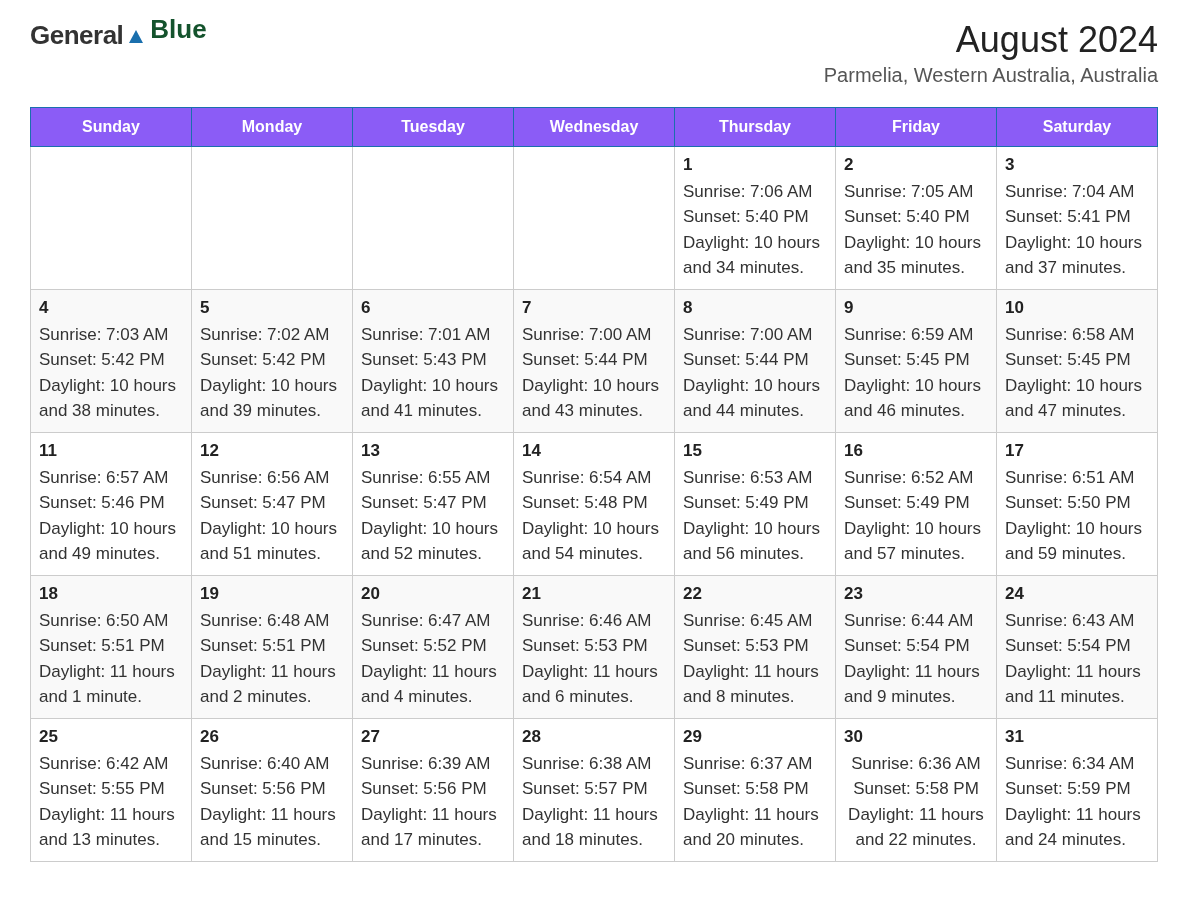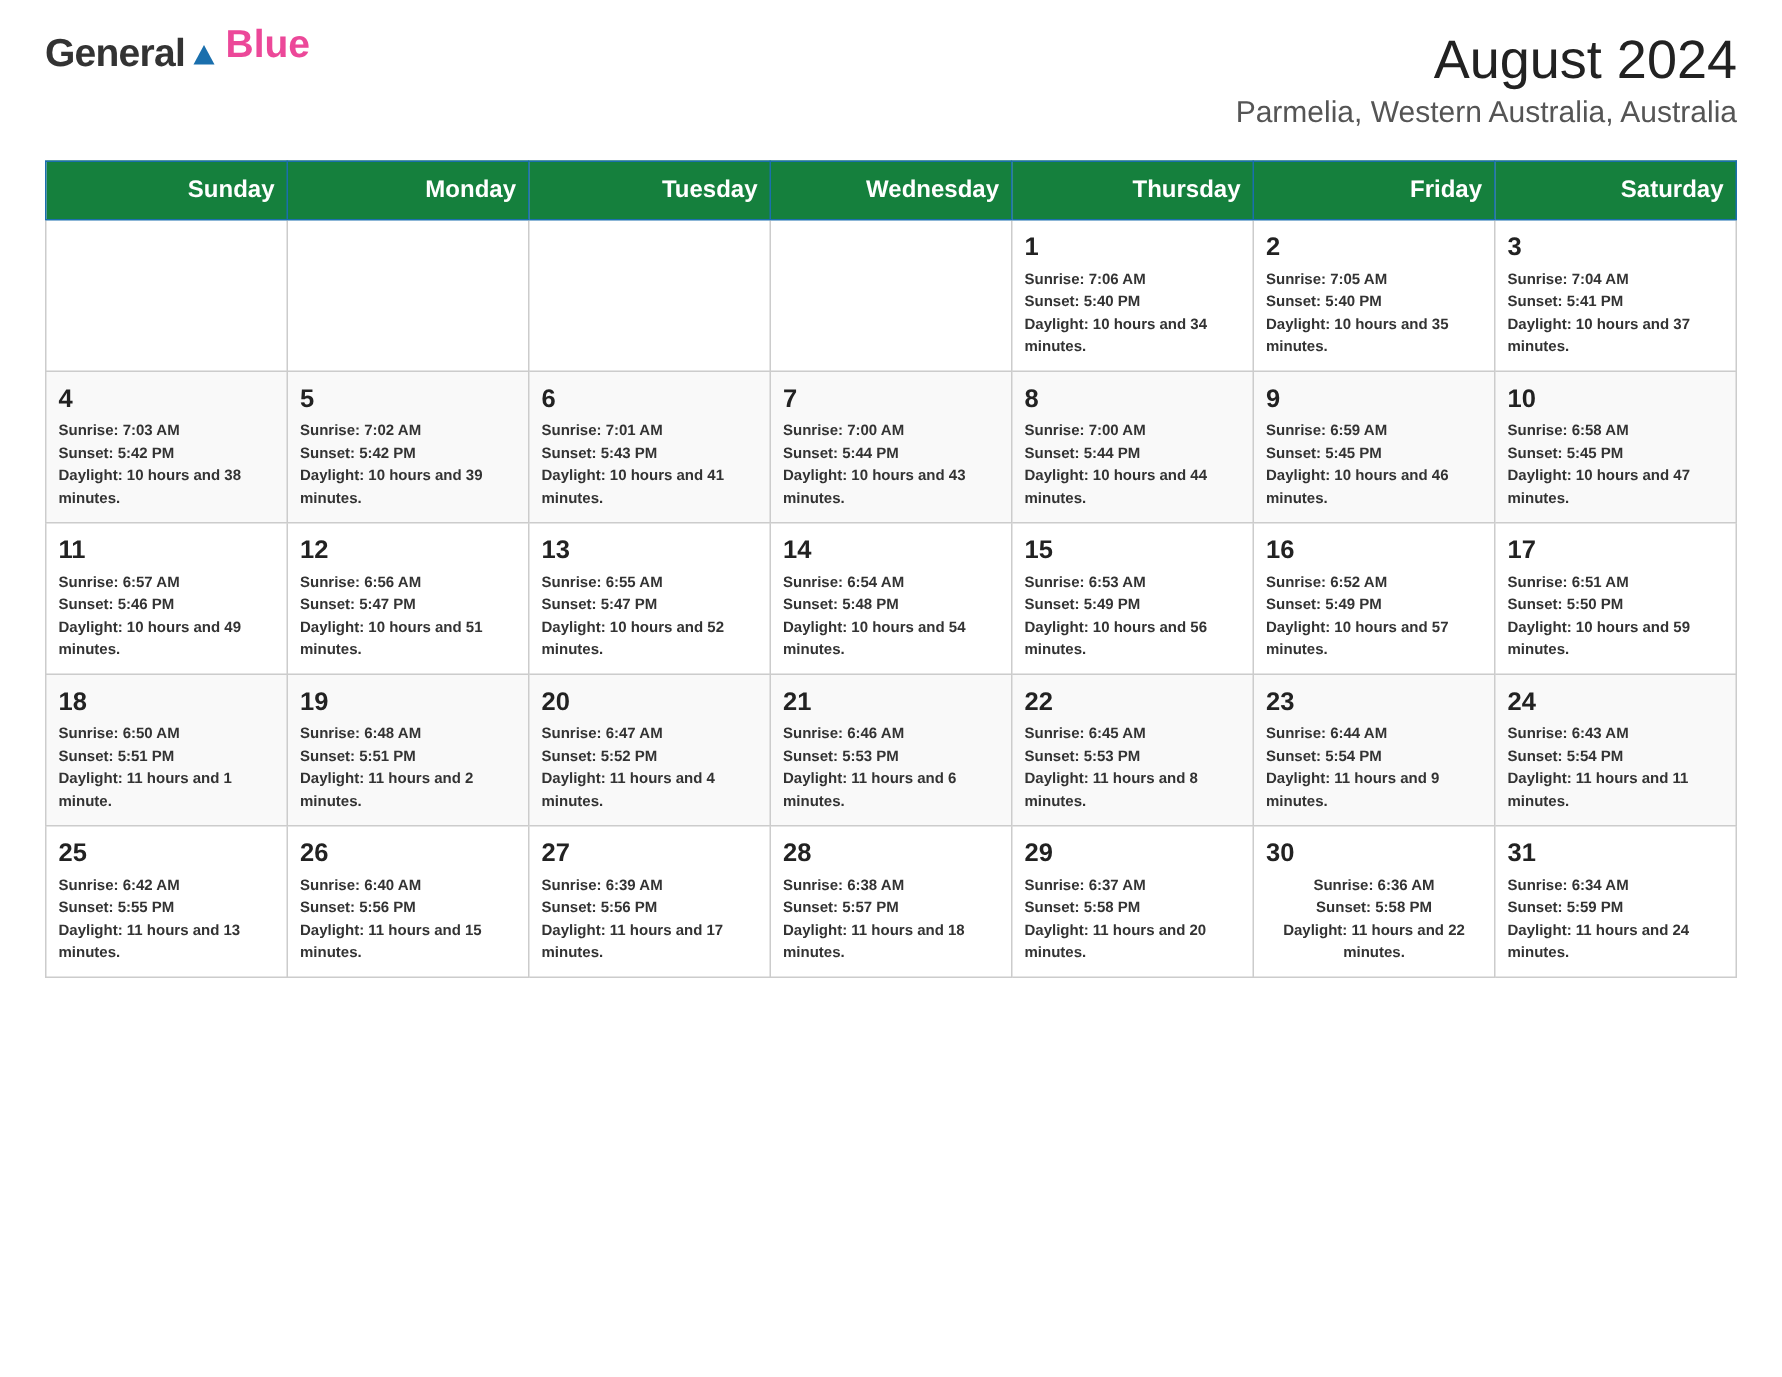--- a/index.html
+++ b/index.html
@@ -32,48 +32,47 @@
       font-weight: normal;
       color: #555;
       margin-top: 4px;
     }
     table {
       width: 100%;
       border-collapse: collapse;
       table-layout: fixed;
     }
     thead tr th {
-      background-color: #15803d;
+      background-color: #8b5cf6;
       color: #fff;
       padding: 10px 8px;
       font-size: 16px;
       font-weight: bold;
-      text-align: right;
+      text-align: center;
       border: 1px solid #1a6fad;
     }
     tbody tr td {
       vertical-align: top;
       padding: 8px;
       border: 1px solid #ccc;
       font-size: 13px;
       color: #333;
       height: 100px;
     }
     tbody tr td .day-num {
       font-size: 17px;
       font-weight: bold;
       color: #222;
       display: block;
       margin-bottom: 4px;
     }
     tbody tr td .day-info {
-      font-size: 10px;
+      font-size: 17px;
       color: #333;
       line-height: 1.5;
-      font-weight: bold;
     }
     tbody tr:nth-child(odd) td {
       background-color: #fff;
     }
     tbody tr:nth-child(even) td {
       background-color: #f9f9f9;
     }
     .logo-wrapper {
       display: flex;
       flex-direction: row;
@@ -88,21 +87,21 @@
 <body>
 
 <div class="header">
   <div class="logo-wrapper">
     <div class="logo-top-row">
       <span class="logo-general" style="font-size:26px;font-weight:bold;color:#333;letter-spacing:-0.5px;">General</span>
       <svg width="22" height="22" viewBox="0 0 22 22" style="margin:0 1px 0 2px;">
         <polygon points="4,18 18,18 11,5" fill="#1a6fad"></polygon>
       </svg>
     </div>
-    <span class="logo-blue" style="font-size:26px;font-weight:bold;color:#ec4899;margin-top:-6px;margin-left:2px;">Blue</span>
+    <span class="logo-blue" style="font-size:26px;font-weight:bold;color:#14532d;margin-top:-6px;margin-left:2px;">Blue</span>
   </div>
   <div class="title-block">
     <h1>August 2024</h1>
     <h2>Parmelia, Western Australia, Australia</h2>
   </div>
 </div>
 
 <table>
   <thead>
     <tr>

